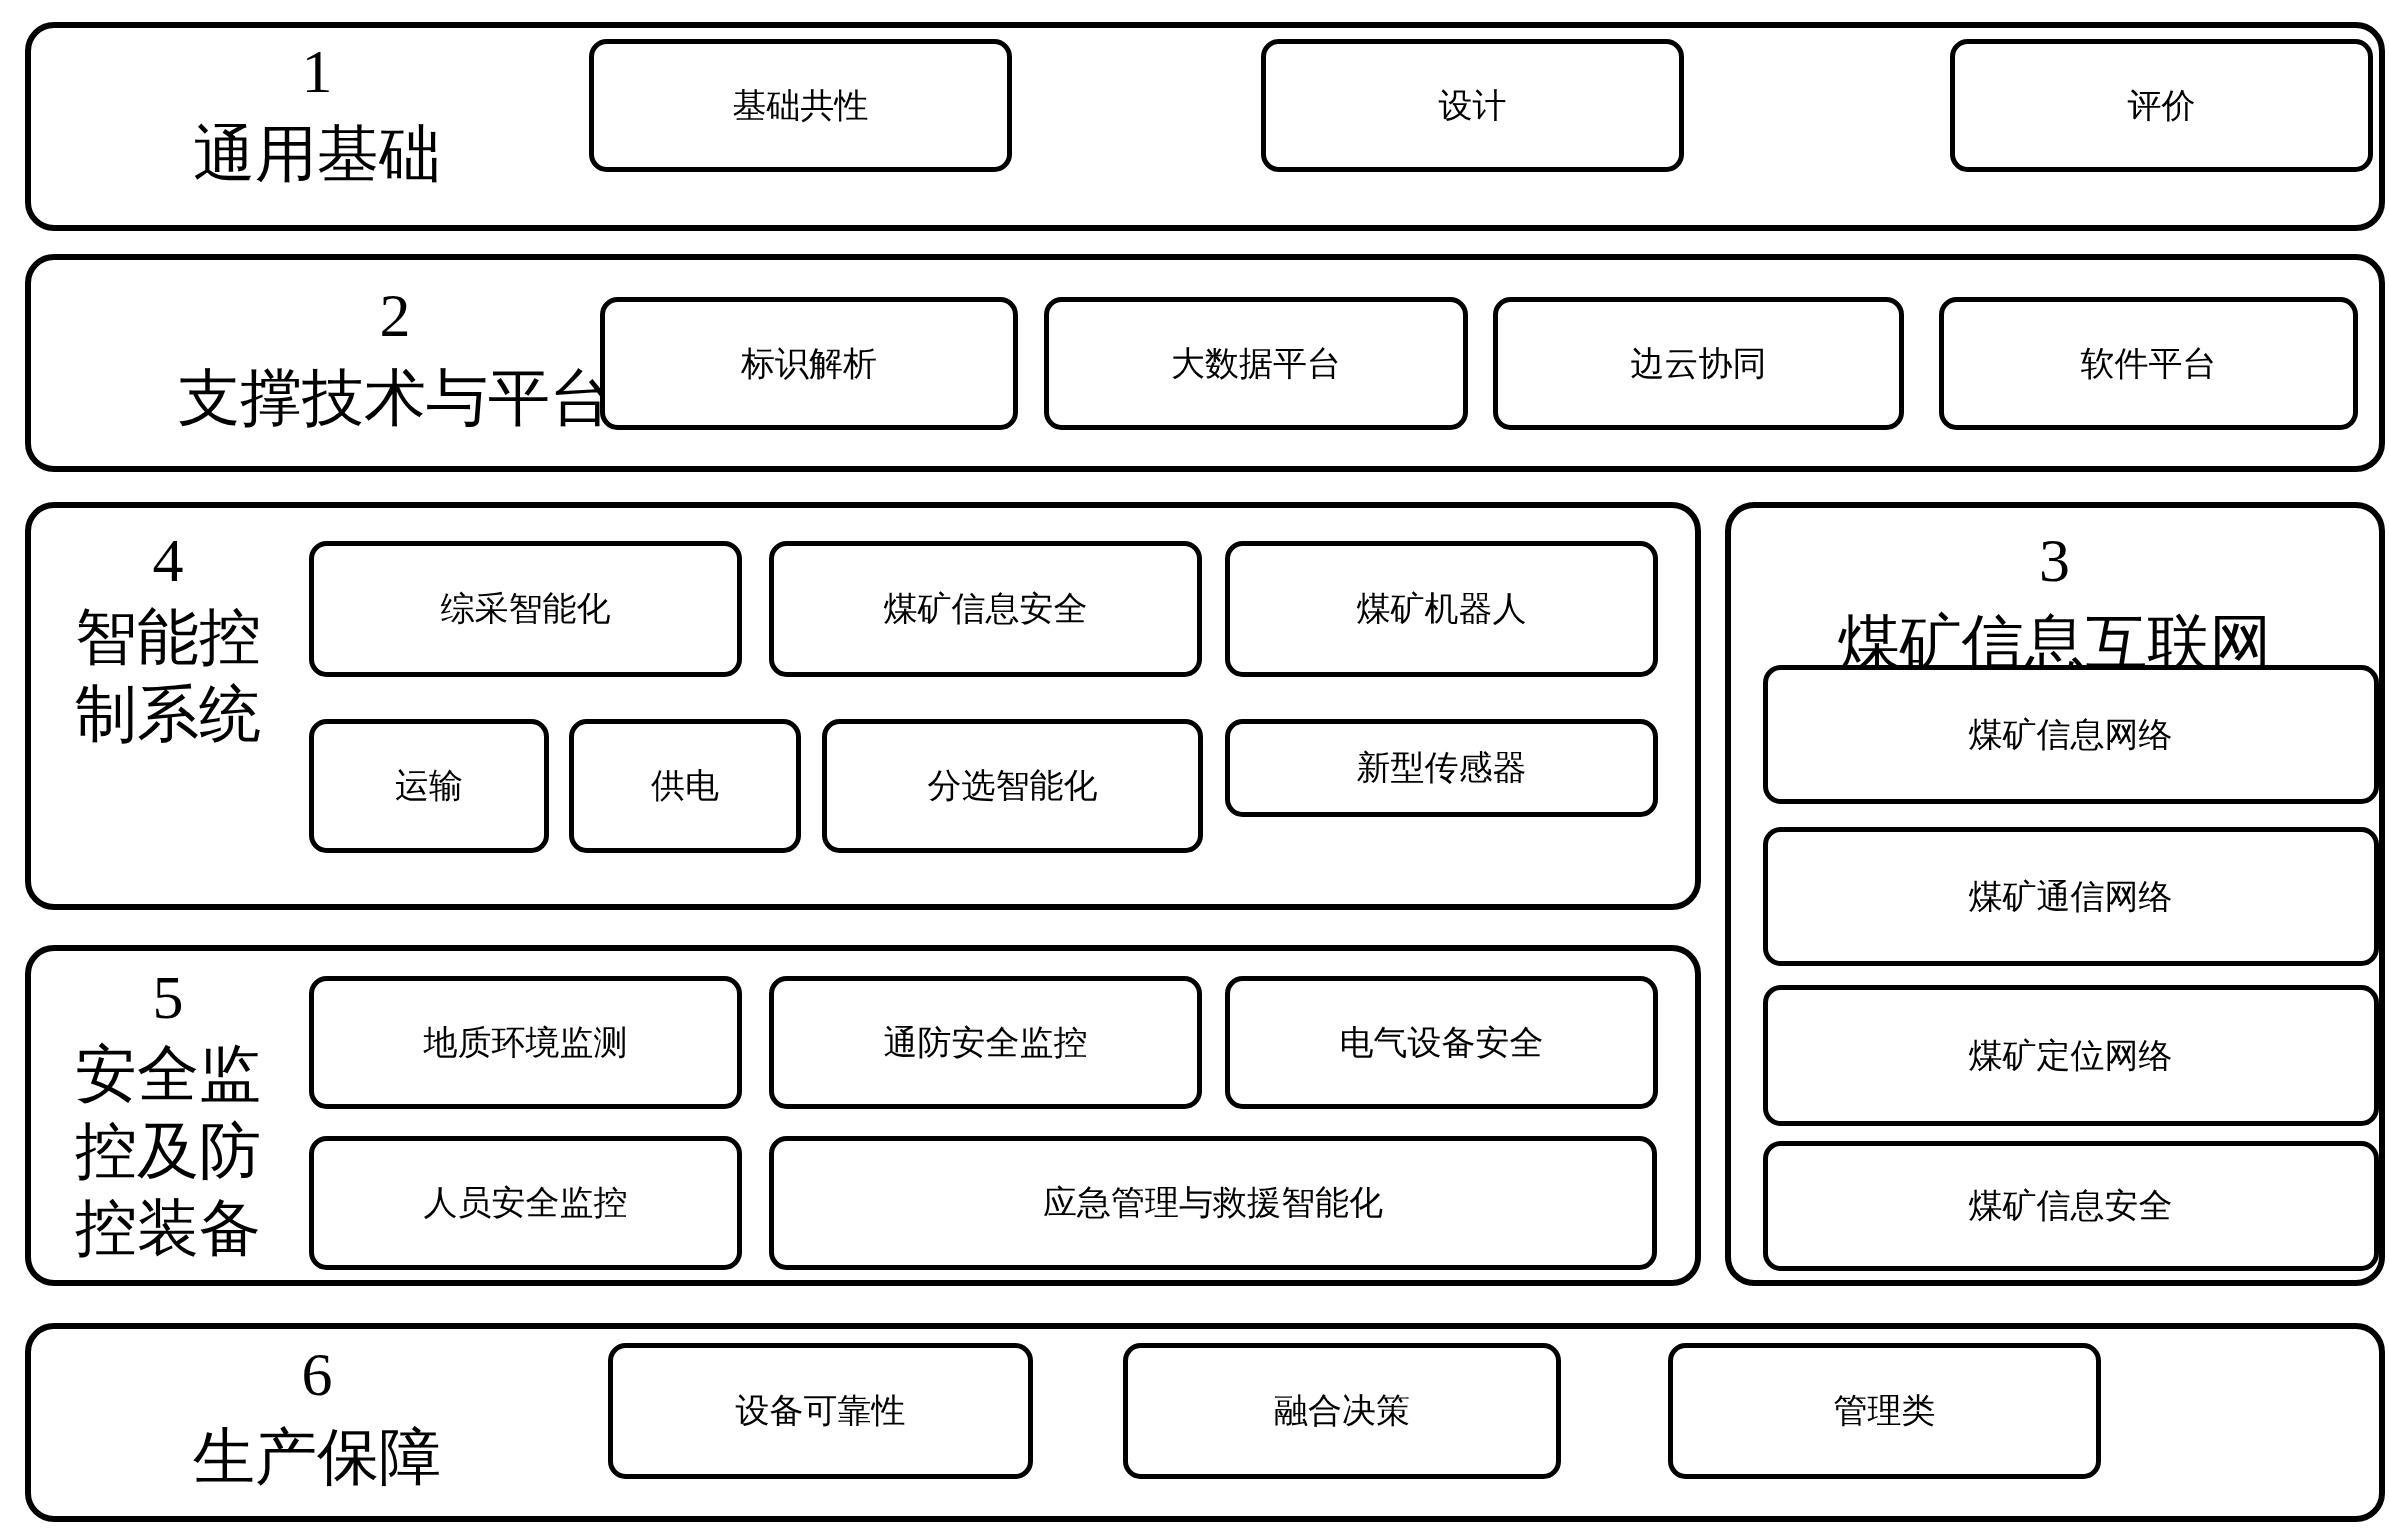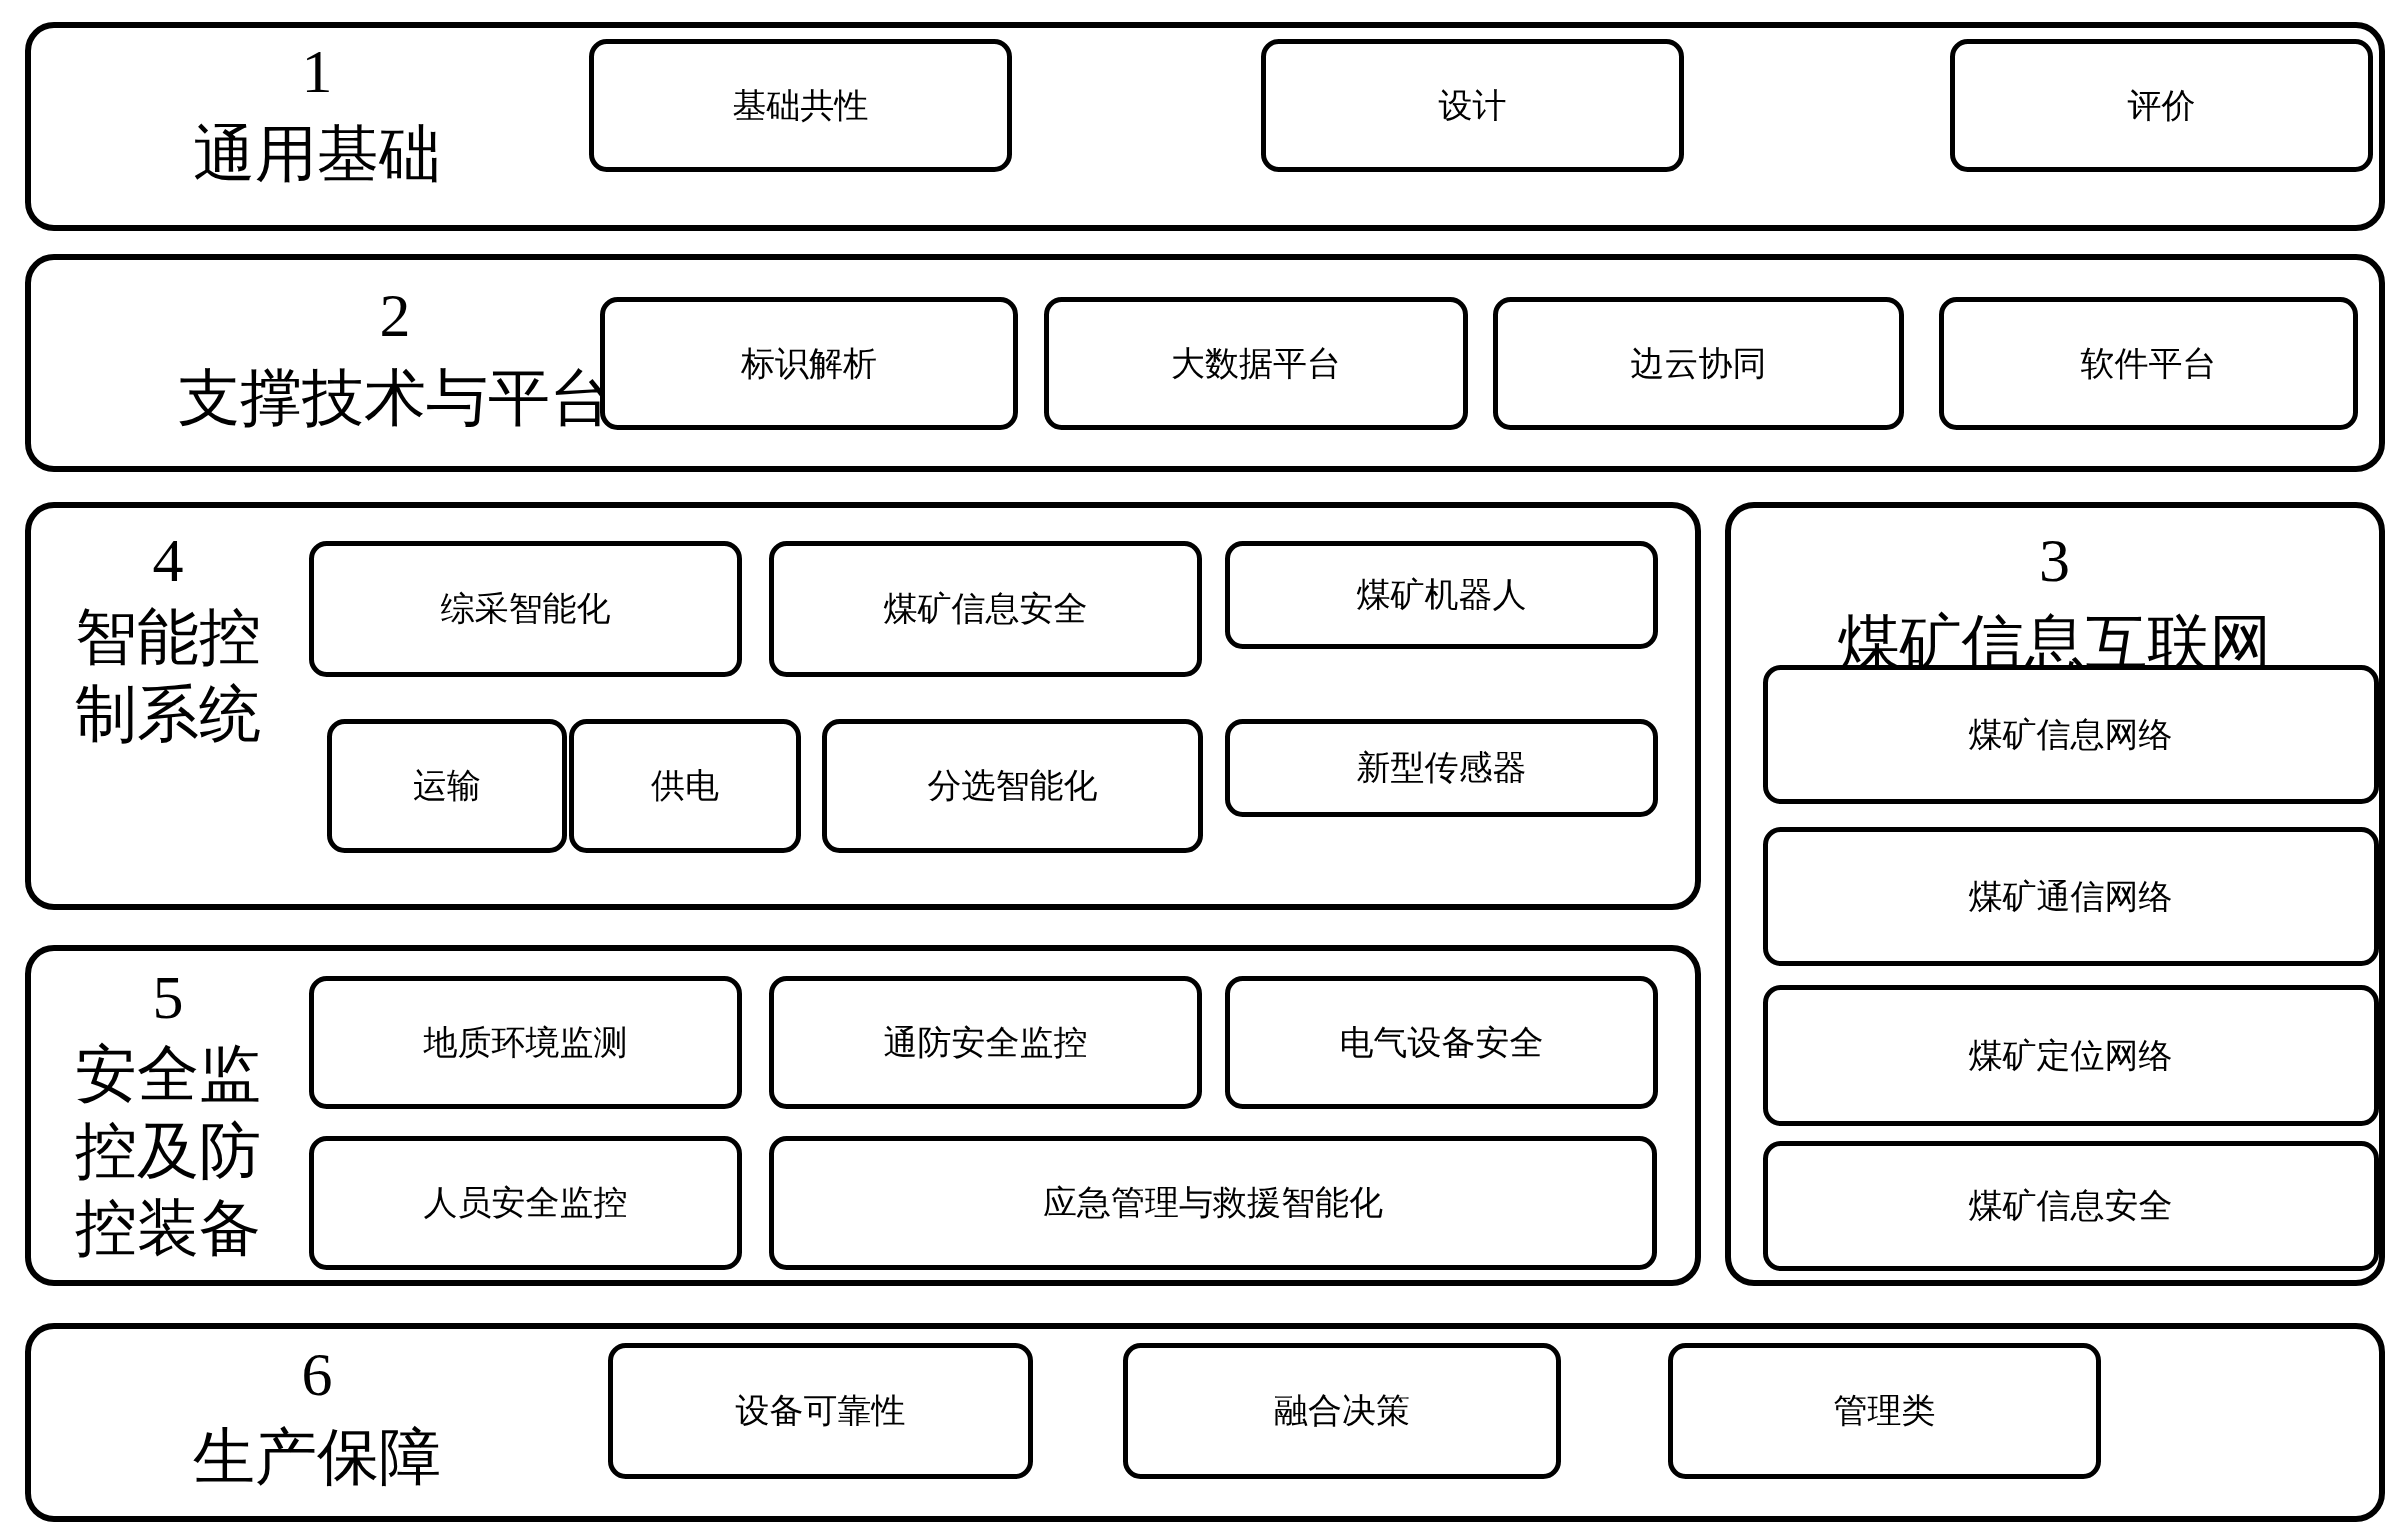--- a/index.html
+++ b/index.html
@@ -67,22 +67,22 @@
   </section>
 
   <section class="sec" style="left:25px;top:502px;width:1676px;height:408px;">
     <div class="seclabel tight" style="left:15.5px;top:14px;width:243px;">
       <span class="line">4</span>
       <span class="line">智能控</span>
       <span class="line">制系统</span>
     </div>
     <div class="box" style="left:278px;top:33px;width:433px;height:136px;">综采智能化</div>
     <div class="box" style="left:738px;top:33px;width:433px;height:136px;">煤矿信息安全</div>
-    <div class="box" style="left:1194px;top:33px;width:433px;height:108px;">煤矿机器人</div>
-    <div class="box" style="left:278px;top:211px;width:240px;height:134px;margin-left:18px;">运输</div>
+    <div class="box" style="left:1194px;top:33px;width:433px;height:136px;">煤矿机器人</div>
+    <div class="box" style="left:278px;top:211px;width:240px;height:134px;">运输</div>
     <div class="box" style="left:538px;top:211px;width:232px;height:134px;">供电</div>
     <div class="box" style="left:791px;top:211px;width:381px;height:134px;">分选智能化</div>
     <div class="box" style="left:1194px;top:211px;width:433px;height:98px;">新型传感器</div>
   </section>
 
   <section class="sec" style="left:1725px;top:502px;width:660px;height:784px;">
     <div class="seclabel" style="left:0px;top:11px;width:647px;">
       <span class="line">3</span>
       <span class="line">煤矿信息互联网</span>
     </div>

